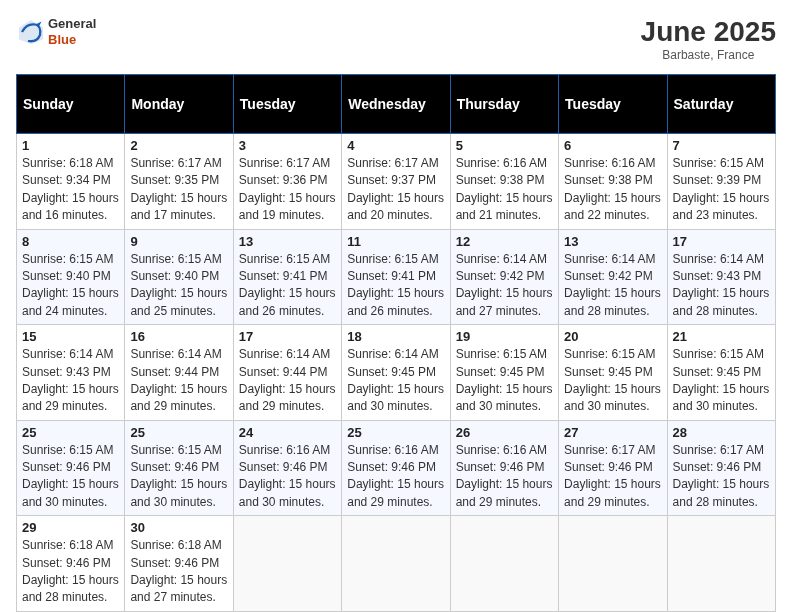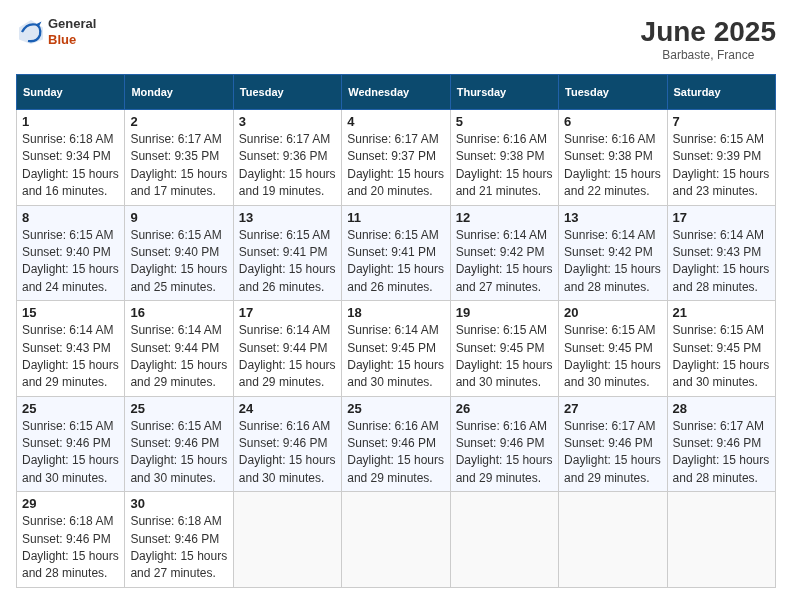--- a/index.html
+++ b/index.html
@@ -46,25 +46,25 @@
     .location {
       font-size: 12px;
       color: #555;
     }
     .calendar {
       width: 100%;
       border-collapse: collapse;
       border: 1px solid #ccc;
     }
     .calendar th {
-      background-color: #0c4a6e;
+      background-color: #000000;
       color: #fff;
       text-align: left;
-      padding: 11px 6px;
-      font-size: 11px;
+      padding: 21px 6px;
+      font-size: 14px;
       font-weight: bold;
       border: 1px solid #2060a8;
     }
     .calendar td {
       vertical-align: top;
       padding: 4px 5px;
       border: 1px solid #ccc;
       width: 108px;
       min-height: 90px;
       font-size: 10.5px;

